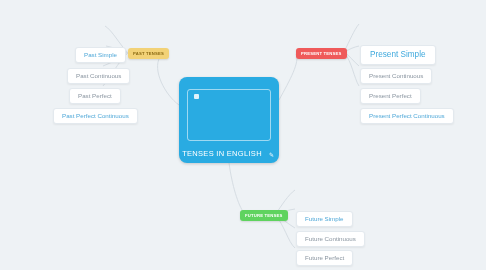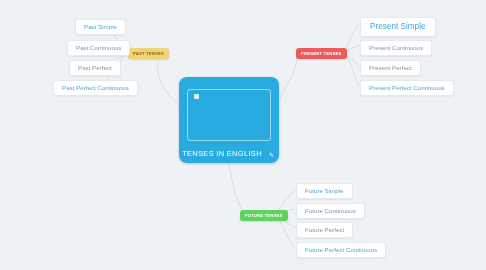--- a/index.html
+++ b/index.html
@@ -110,20 +110,21 @@
     position: absolute;
     background: #ffffff;
     border: 1px solid #e3e9ee;
     border-radius: 3px;
     font-size: 6.2px;
     color: #8a95a0;
     padding: 4px 8px;
     white-space: nowrap;
     box-shadow: 0 1px 2px rgba(0,0,0,0.06);
     line-height: 1;
+    margin-top: 28px;
   }
   .leaf.blue   { color: #4fa8d8; }
   .leaf.head {
     font-size: 8.2px;
     color: #3fa9dd;
     padding: 5px 9px;
   }
 
   
   .past-0 { left: 75px;  top: 19px; }

